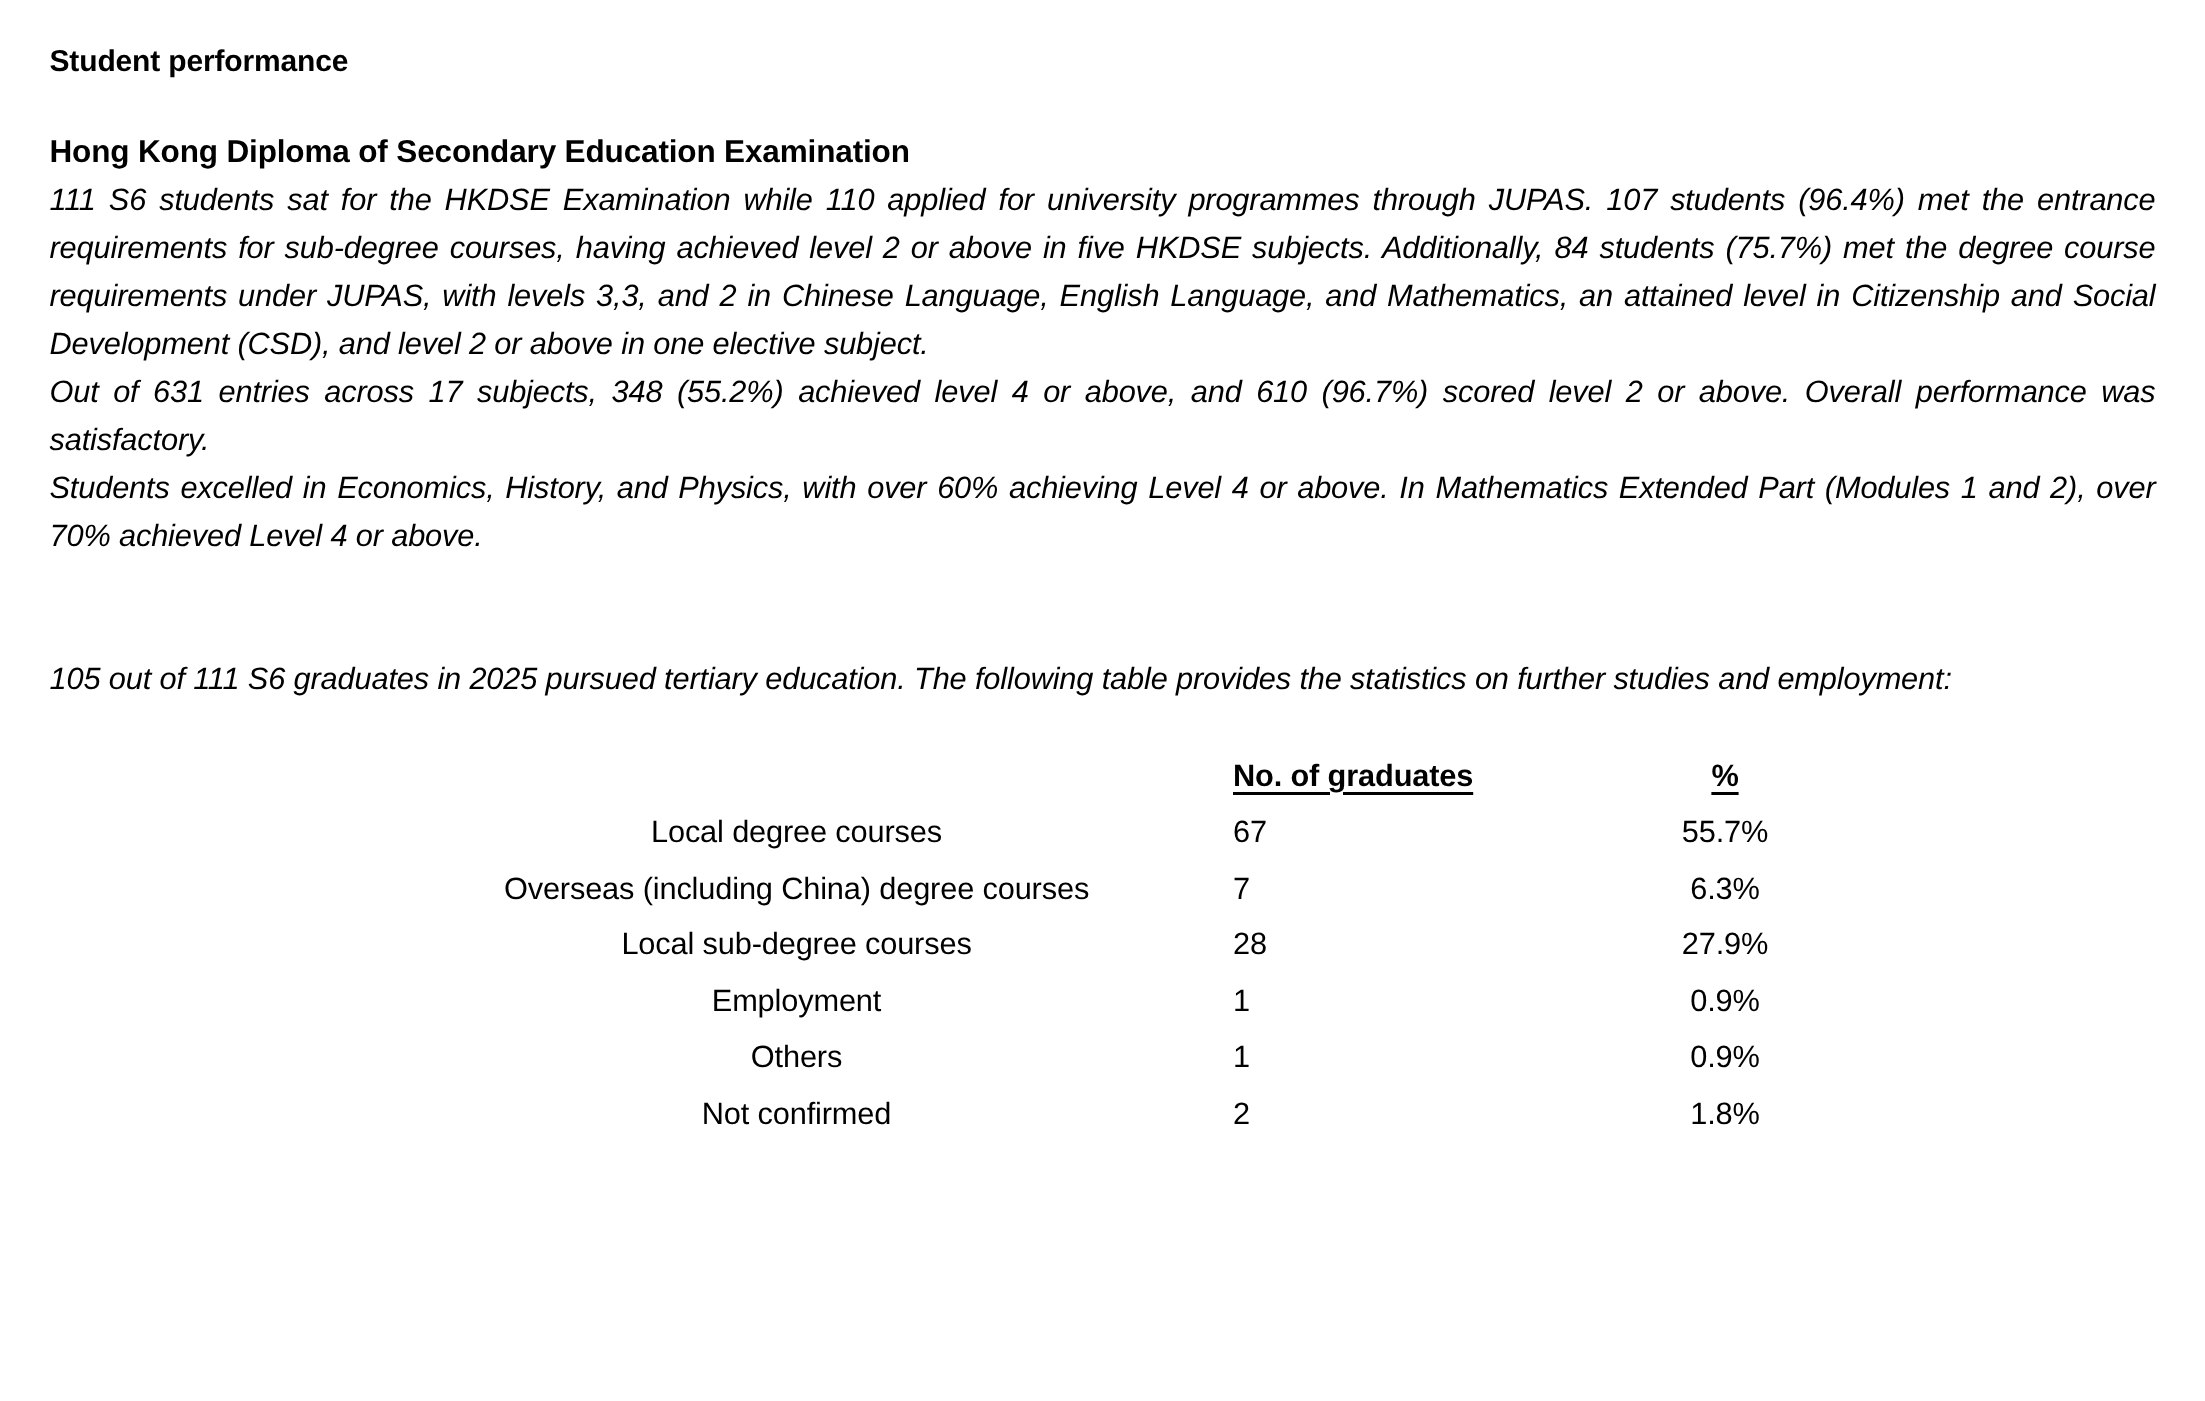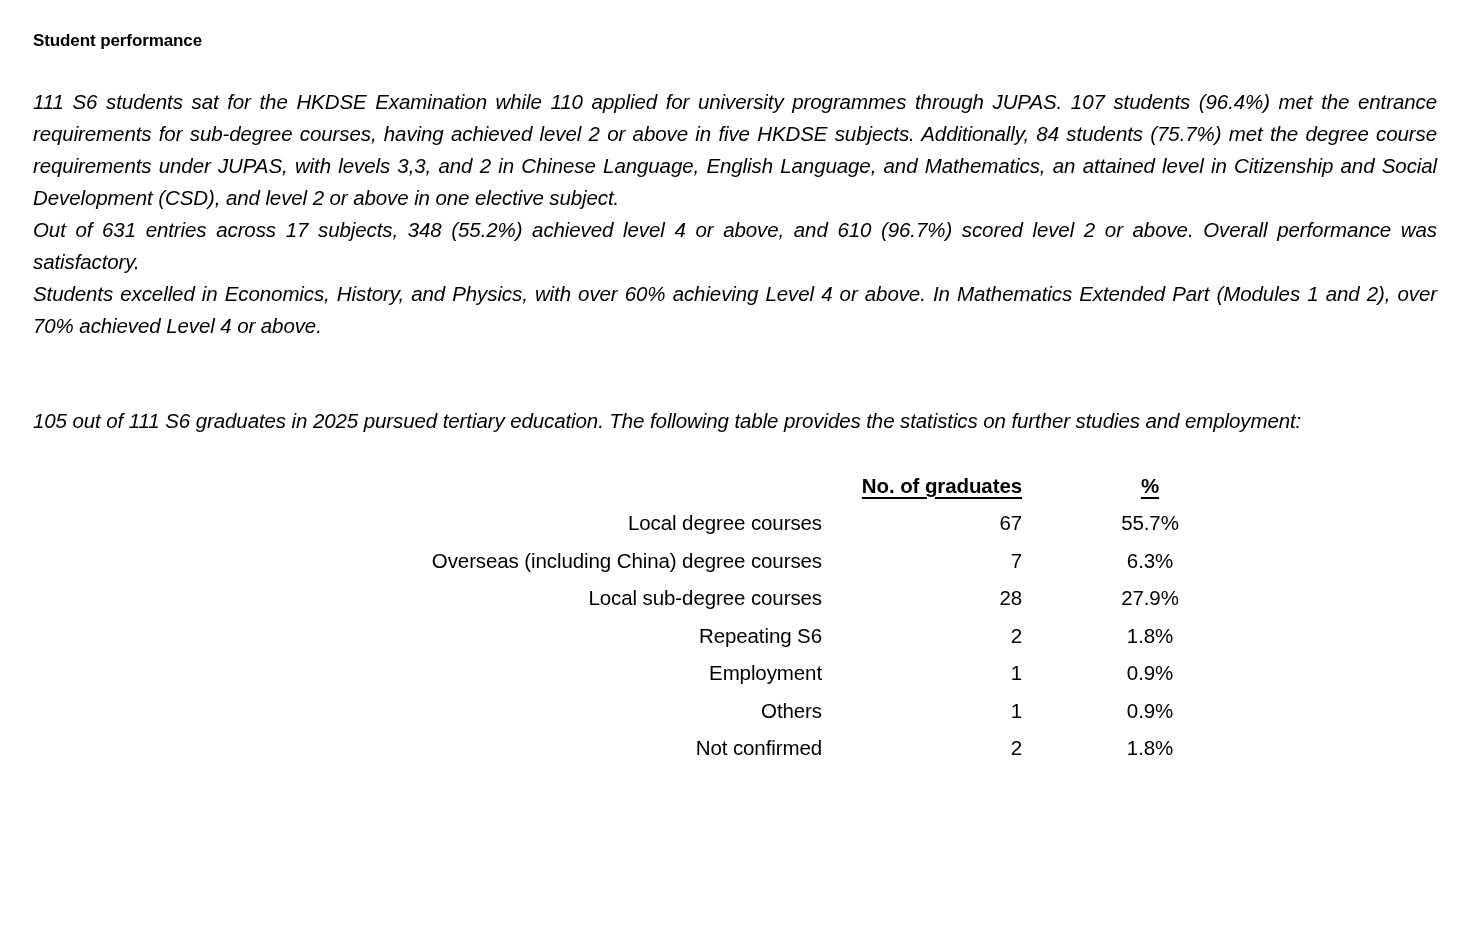--- a/index.html
+++ b/index.html
@@ -11,21 +11,21 @@
   }
   body {
     font-family: "Liberation Sans", sans-serif;
     color: #000000;
     padding: 25px 33px 0 33px;
     font-size: 20.5px;
     line-height: 32px;
     letter-spacing: -0.1px;
   }
   .doc-title {
-    font-size: 17px;
+    font-size: 20px;
     font-weight: bold;
     line-height: 32px;
   }
   .section-heading {
     font-size: 21px;
     font-weight: bold;
     line-height: 32px;
   }
   .sec-hkdse { margin-top: 29px; }
   .sec-stats { margin-top: 63px; }
@@ -38,37 +38,38 @@
     margin-left: 207px;
     width: 1038px;
     border-collapse: collapse;
   }
   .stats-table td, .stats-table th {
     padding: 0;
     height: 37.5px;
     vertical-align: middle;
     font-size: 20.5px;
   }
-  .col-label { width: 582px; text-align: right; margin-top: 32px; }
-  .col-count { width: 200px; text-align: right; }
+  .col-label { width: 582px; text-align: center; margin-top: 32px; }
+  .col-count { width: 200px; text-align: left; }
   .col-pct   { width: 256px; text-align: center; }
   th.col-count, th.col-pct {
     font-weight: bold;
     text-decoration: underline;
     text-underline-offset: 4px;
   }
 </style>
 </head>
 <body>
 
 <div>
 
   <h1 class="doc-title">Student performance</h1>
 
   <div class="sec-hkdse">
+    <h2 class="section-heading">Hong Kong Diploma of Secondary Education Examination</h2>
     <p class="body-para">111 S6 students sat for the HKDSE Examination while 110 applied for university programmes through JUPAS. 107 students (96.4%) met the entrance requirements for sub-degree courses, having achieved level 2 or above in five HKDSE subjects. Additionally, 84 students (75.7%) met the degree course requirements under JUPAS, with levels 3,3, and 2 in Chinese Language, English Language, and Mathematics, an attained level in Citizenship and Social Development (CSD), and level 2 or above in one elective subject.</p>
     <p class="body-para">Out of 631 entries across 17 subjects, 348 (55.2%) achieved level 4 or above, and 610 (96.7%) scored level 2 or above. Overall performance was satisfactory.</p>
     <p class="body-para">Students excelled in Economics, History, and Physics, with over 60% achieving Level 4 or above. In Mathematics Extended Part (Modules 1 and 2), over 70% achieved Level 4 or above.</p>
   </div>
 
   <div class="sec-stats">
     <p class="body-para">105 out of 111 S6 graduates in 2025 pursued tertiary education. The following table provides the statistics on further studies and employment:</p>
   </div>
 
   <table class="stats-table">
@@ -89,25 +90,20 @@
         <td class="col-label">Overseas (including China) degree courses</td>
         <td class="col-count">7</td>
         <td class="col-pct">6.3%</td>
       </tr>
       <tr>
         <td class="col-label">Local sub-degree courses</td>
         <td class="col-count">28</td>
         <td class="col-pct">27.9%</td>
       </tr>
       <tr>
-        <td class="col-label">Repeating S6</td>
-        <td class="col-count">2</td>
-        <td class="col-pct">1.8%</td>
-      </tr>
-      <tr>
         <td class="col-label">Employment</td>
         <td class="col-count">1</td>
         <td class="col-pct">0.9%</td>
       </tr>
       <tr>
         <td class="col-label">Others</td>
         <td class="col-count">1</td>
         <td class="col-pct">0.9%</td>
       </tr>
       <tr>

